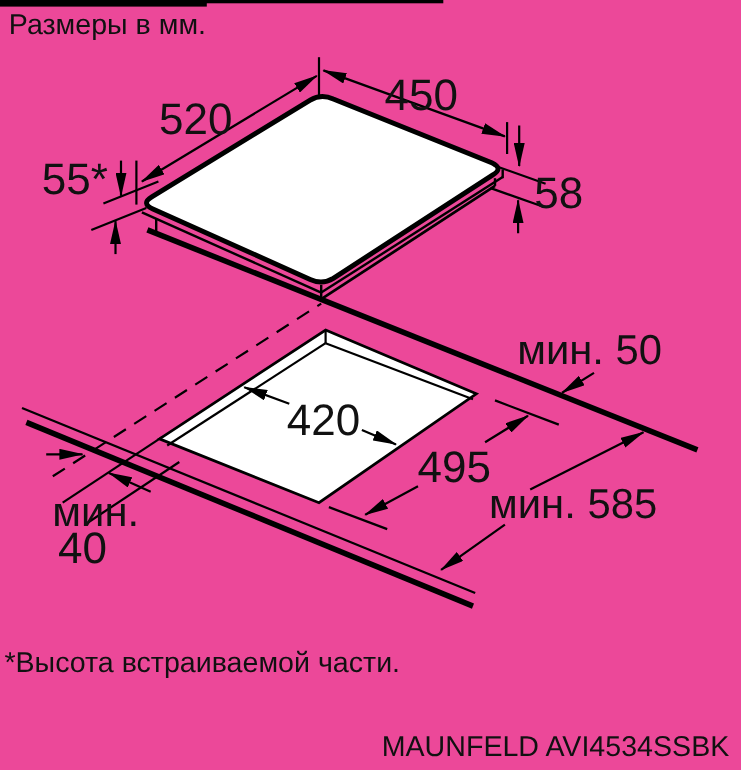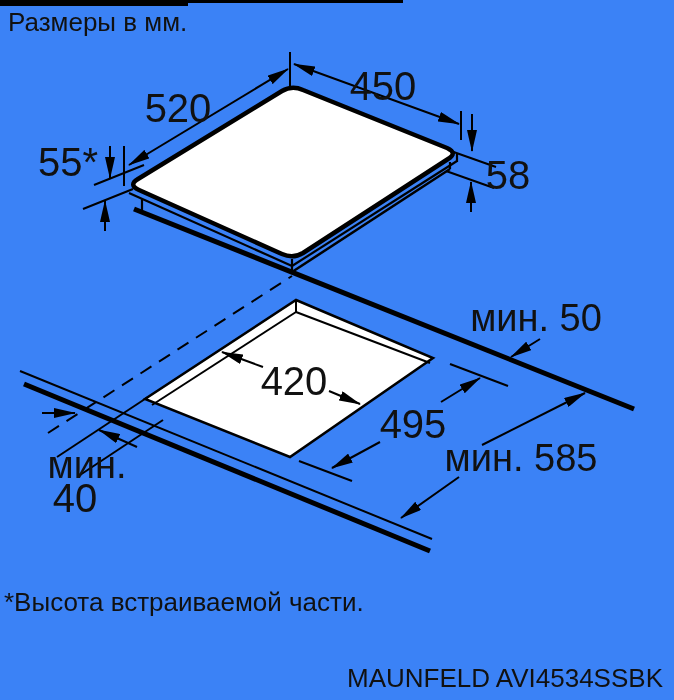--- a/index.html
+++ b/index.html
@@ -1,17 +1,17 @@
 <!DOCTYPE html>
 <html><head>
 <meta charset="utf-8">
 <style>
   html,body{margin:0;padding:0;background:#ffffff;}
   .stage{
-    position:relative;width:674px;height:700px;background:#3b82f6;overflow:hidden;
+    position:relative;width:674px;height:700px;background:#ec4899;overflow:hidden;
     font-family:"Liberation Sans","DejaVu Sans",sans-serif;
   }
   svg{display:block}
   text{fill:#111111;}
   .t-title{font-size:26px;}
   .t-dim{font-size:40px;}
   .t-min{font-size:38px;}
   .t-note{font-size:26px;}
   .t-brand{font-size:26px;}
 </style>

